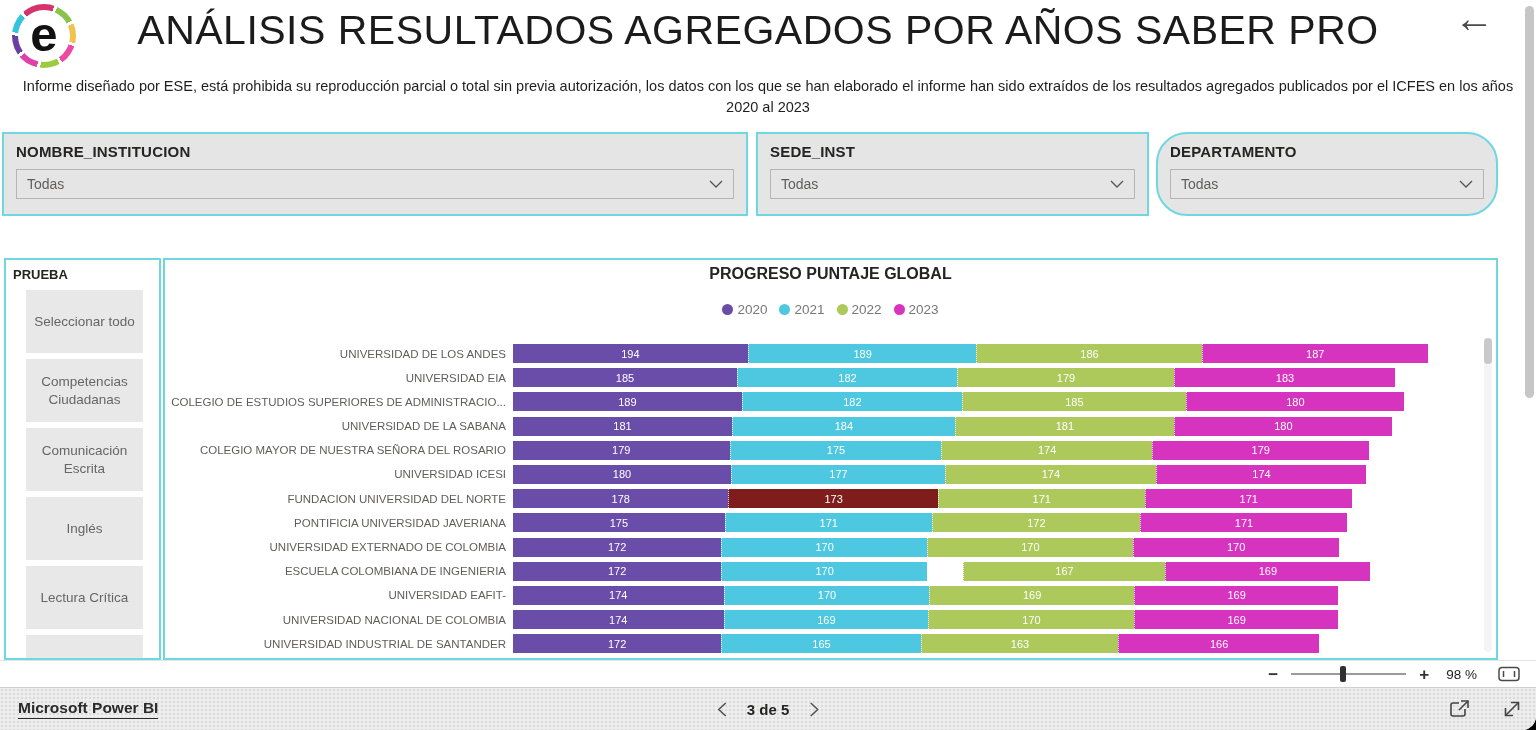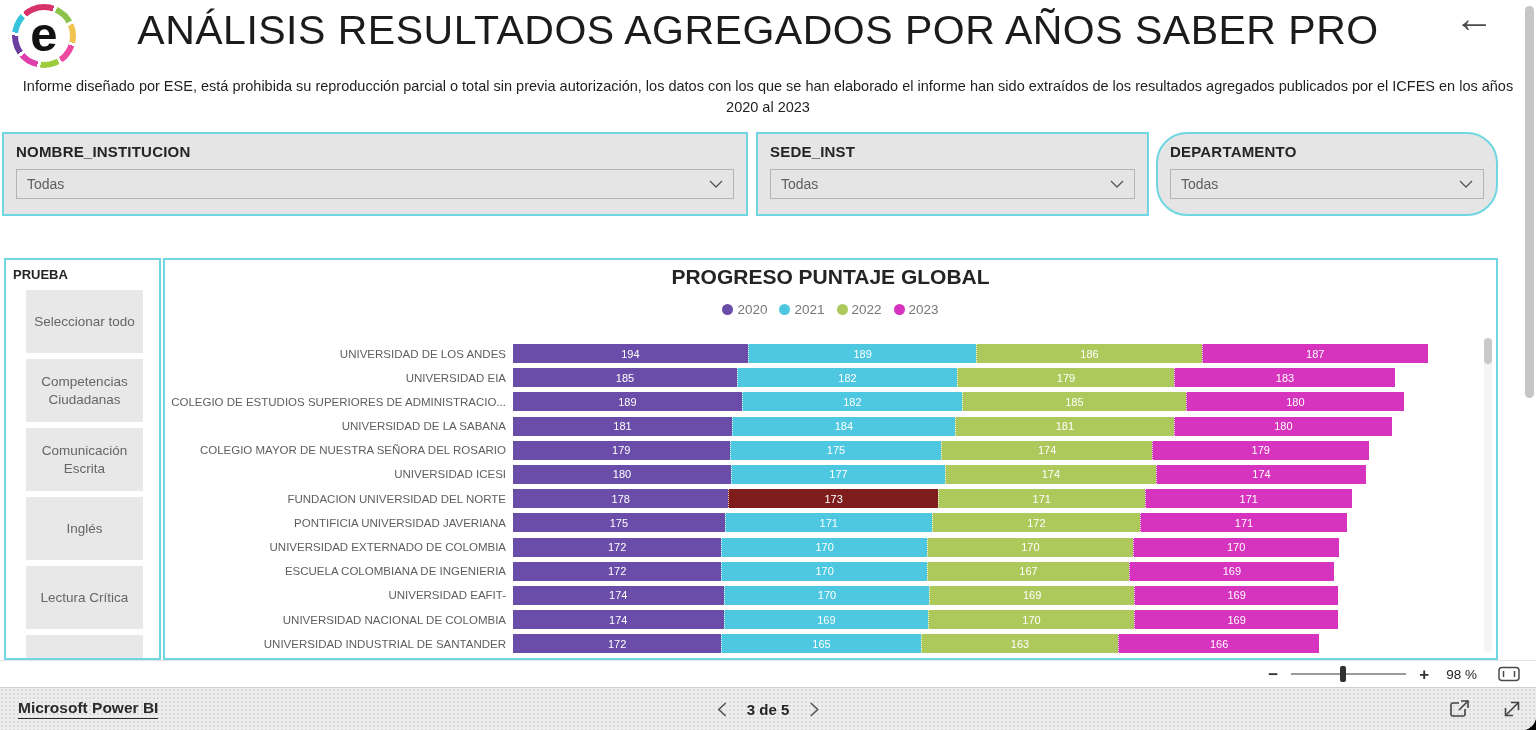--- a/index.html
+++ b/index.html
@@ -45,21 +45,21 @@
   .prueba-title{padding:7px 0 0 7px;font-size:13px;font-weight:700;color:#252423;}
   .pbtn-list{margin:8px 16px 0 20px;}
   .pbtn{height:63px;background:#e8e8e8;color:#666;font-size:13.5px;line-height:18px;
     display:flex;align-items:center;justify-content:center;text-align:center;
     margin-bottom:6px;padding:0 8px;box-sizing:border-box;cursor:pointer;}
 
   
   .chart{position:absolute;left:163px;top:258px;width:1335px;height:402px;border:2px solid #6fd7e2;
     box-sizing:border-box;background:#fff;overflow:hidden;}
   .chart-title{position:absolute;left:0;right:0;top:5px;text-align:center;
-    font-size:21px;font-weight:700;color:#252423;}
+    font-size:16px;font-weight:700;color:#252423;}
   .legend{position:absolute;left:0;right:0;top:42px;display:flex;justify-content:center;gap:12px;}
   .legend-item{display:flex;align-items:center;gap:4px;cursor:pointer;}
   .legend-dot{width:11px;height:11px;border-radius:50%;}
   .legend-label{font-size:13.5px;color:#777;}
   .plot{position:absolute;left:0;top:84px;right:0;bottom:0;}
   .crow{display:flex;align-items:center;height:19px;margin-bottom:5.2px;}
   .clabel{width:341px;flex:0 0 341px;text-align:right;padding-right:7px;
     font-size:11.5px;color:#605e5c;white-space:nowrap;overflow:hidden;}
   .cbar{display:flex;height:19px;cursor:pointer;}
   .seg{display:flex;align-items:center;justify-content:center;color:#fff;font-size:11px;box-sizing:border-box;}
@@ -245,21 +245,21 @@
             <div class="seg" style="flex: 0 0 205.8px; background: rgb(77, 200, 224);">170</div>
             <div class="seg" style="flex: 0 0 205.8px; background: rgb(173, 201, 92);">170</div>
             <div class="seg" style="flex: 0 0 205.8px; background: rgb(214, 51, 190);">170</div>
           </div>
         </div>
         <div class="crow">
           <div class="clabel">ESCUELA COLOMBIANA DE INGENIERIA</div>
           <div class="cbar">
             <div class="seg" style="flex: 0 0 208.2px; background: rgb(106, 77, 168);">172</div>
             <div class="seg" style="flex: 0 0 205.8px; background: rgb(77, 200, 224);">170</div>
-            <div class="seg" style="flex: 0 0 202.1px; background: rgb(173, 201, 92);">167</div>
+            <div class="seg" style="flex: 0 0 202.1px; background: rgb(173, 201, 92); margin-left: 36px;">167</div>
             <div class="seg" style="flex: 0 0 204.5px; background: rgb(214, 51, 190);">169</div>
           </div>
         </div>
         <div class="crow">
           <div class="clabel">UNIVERSIDAD EAFIT-</div>
           <div class="cbar">
             <div class="seg" style="flex: 0 0 210.6px; background: rgb(106, 77, 168);">174</div>
             <div class="seg" style="flex: 0 0 205.8px; background: rgb(77, 200, 224);">170</div>
             <div class="seg" style="flex: 0 0 204.5px; background: rgb(173, 201, 92);">169</div>
             <div class="seg" style="flex: 0 0 204.5px; background: rgb(214, 51, 190);">169</div>

